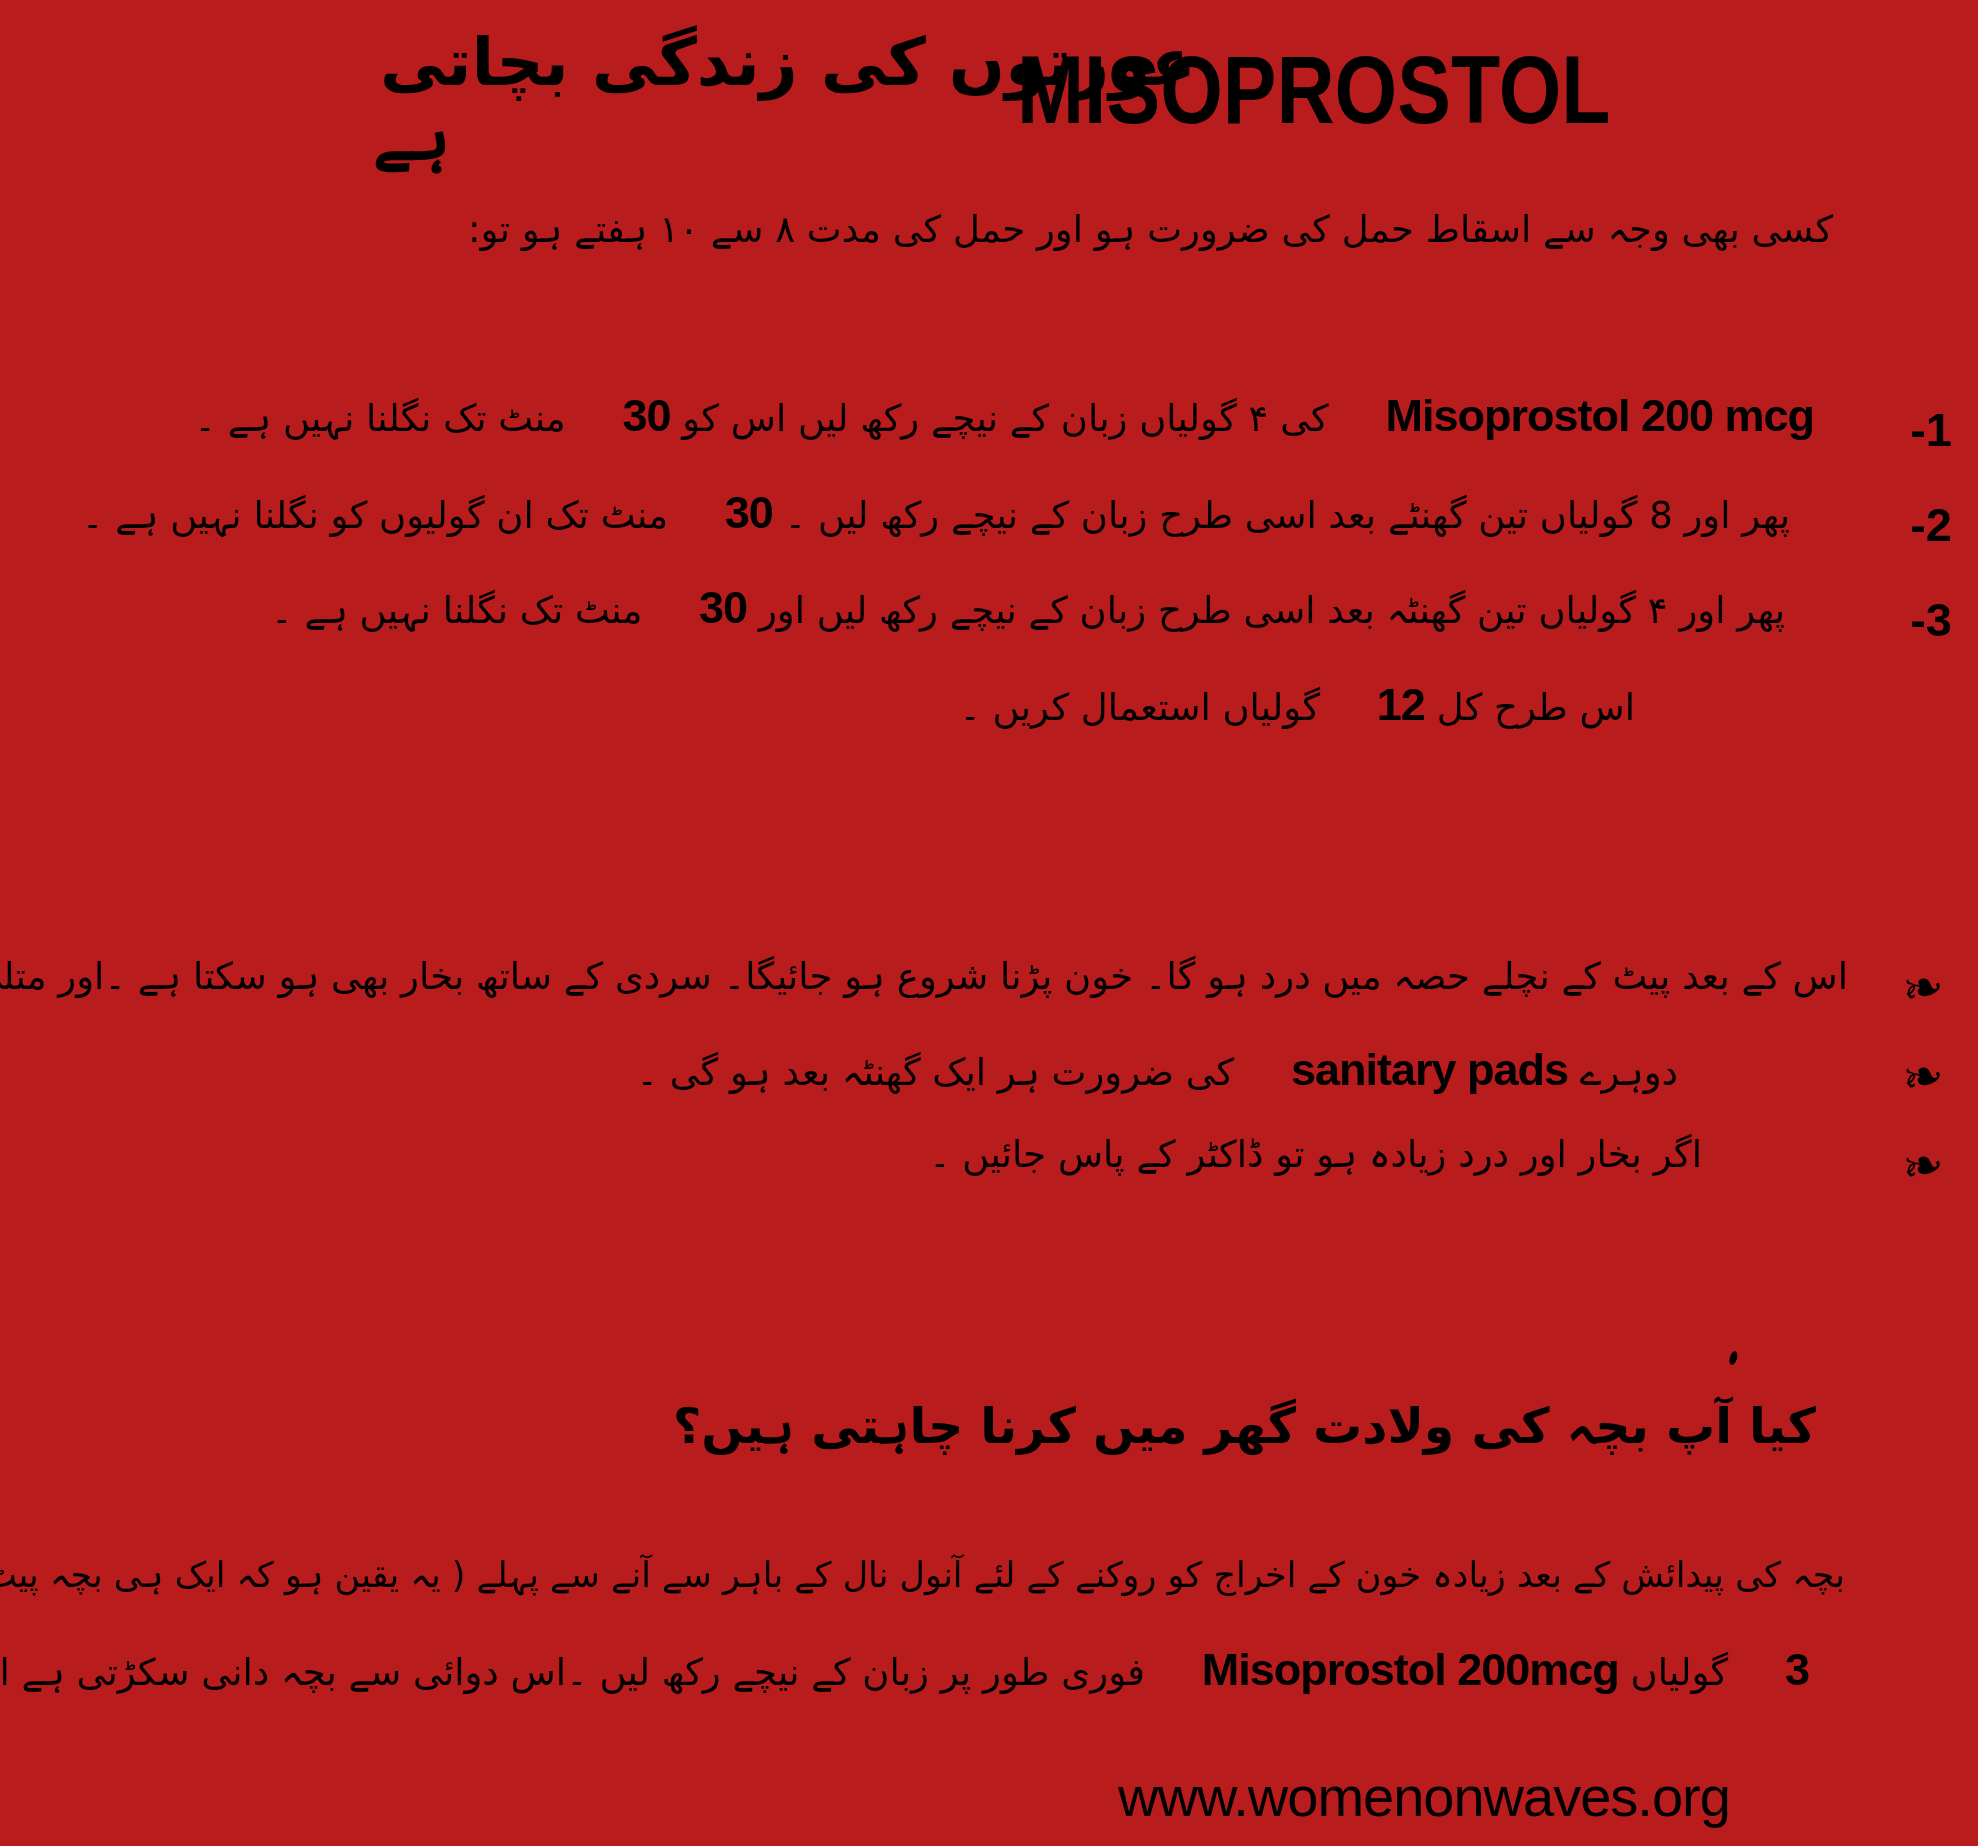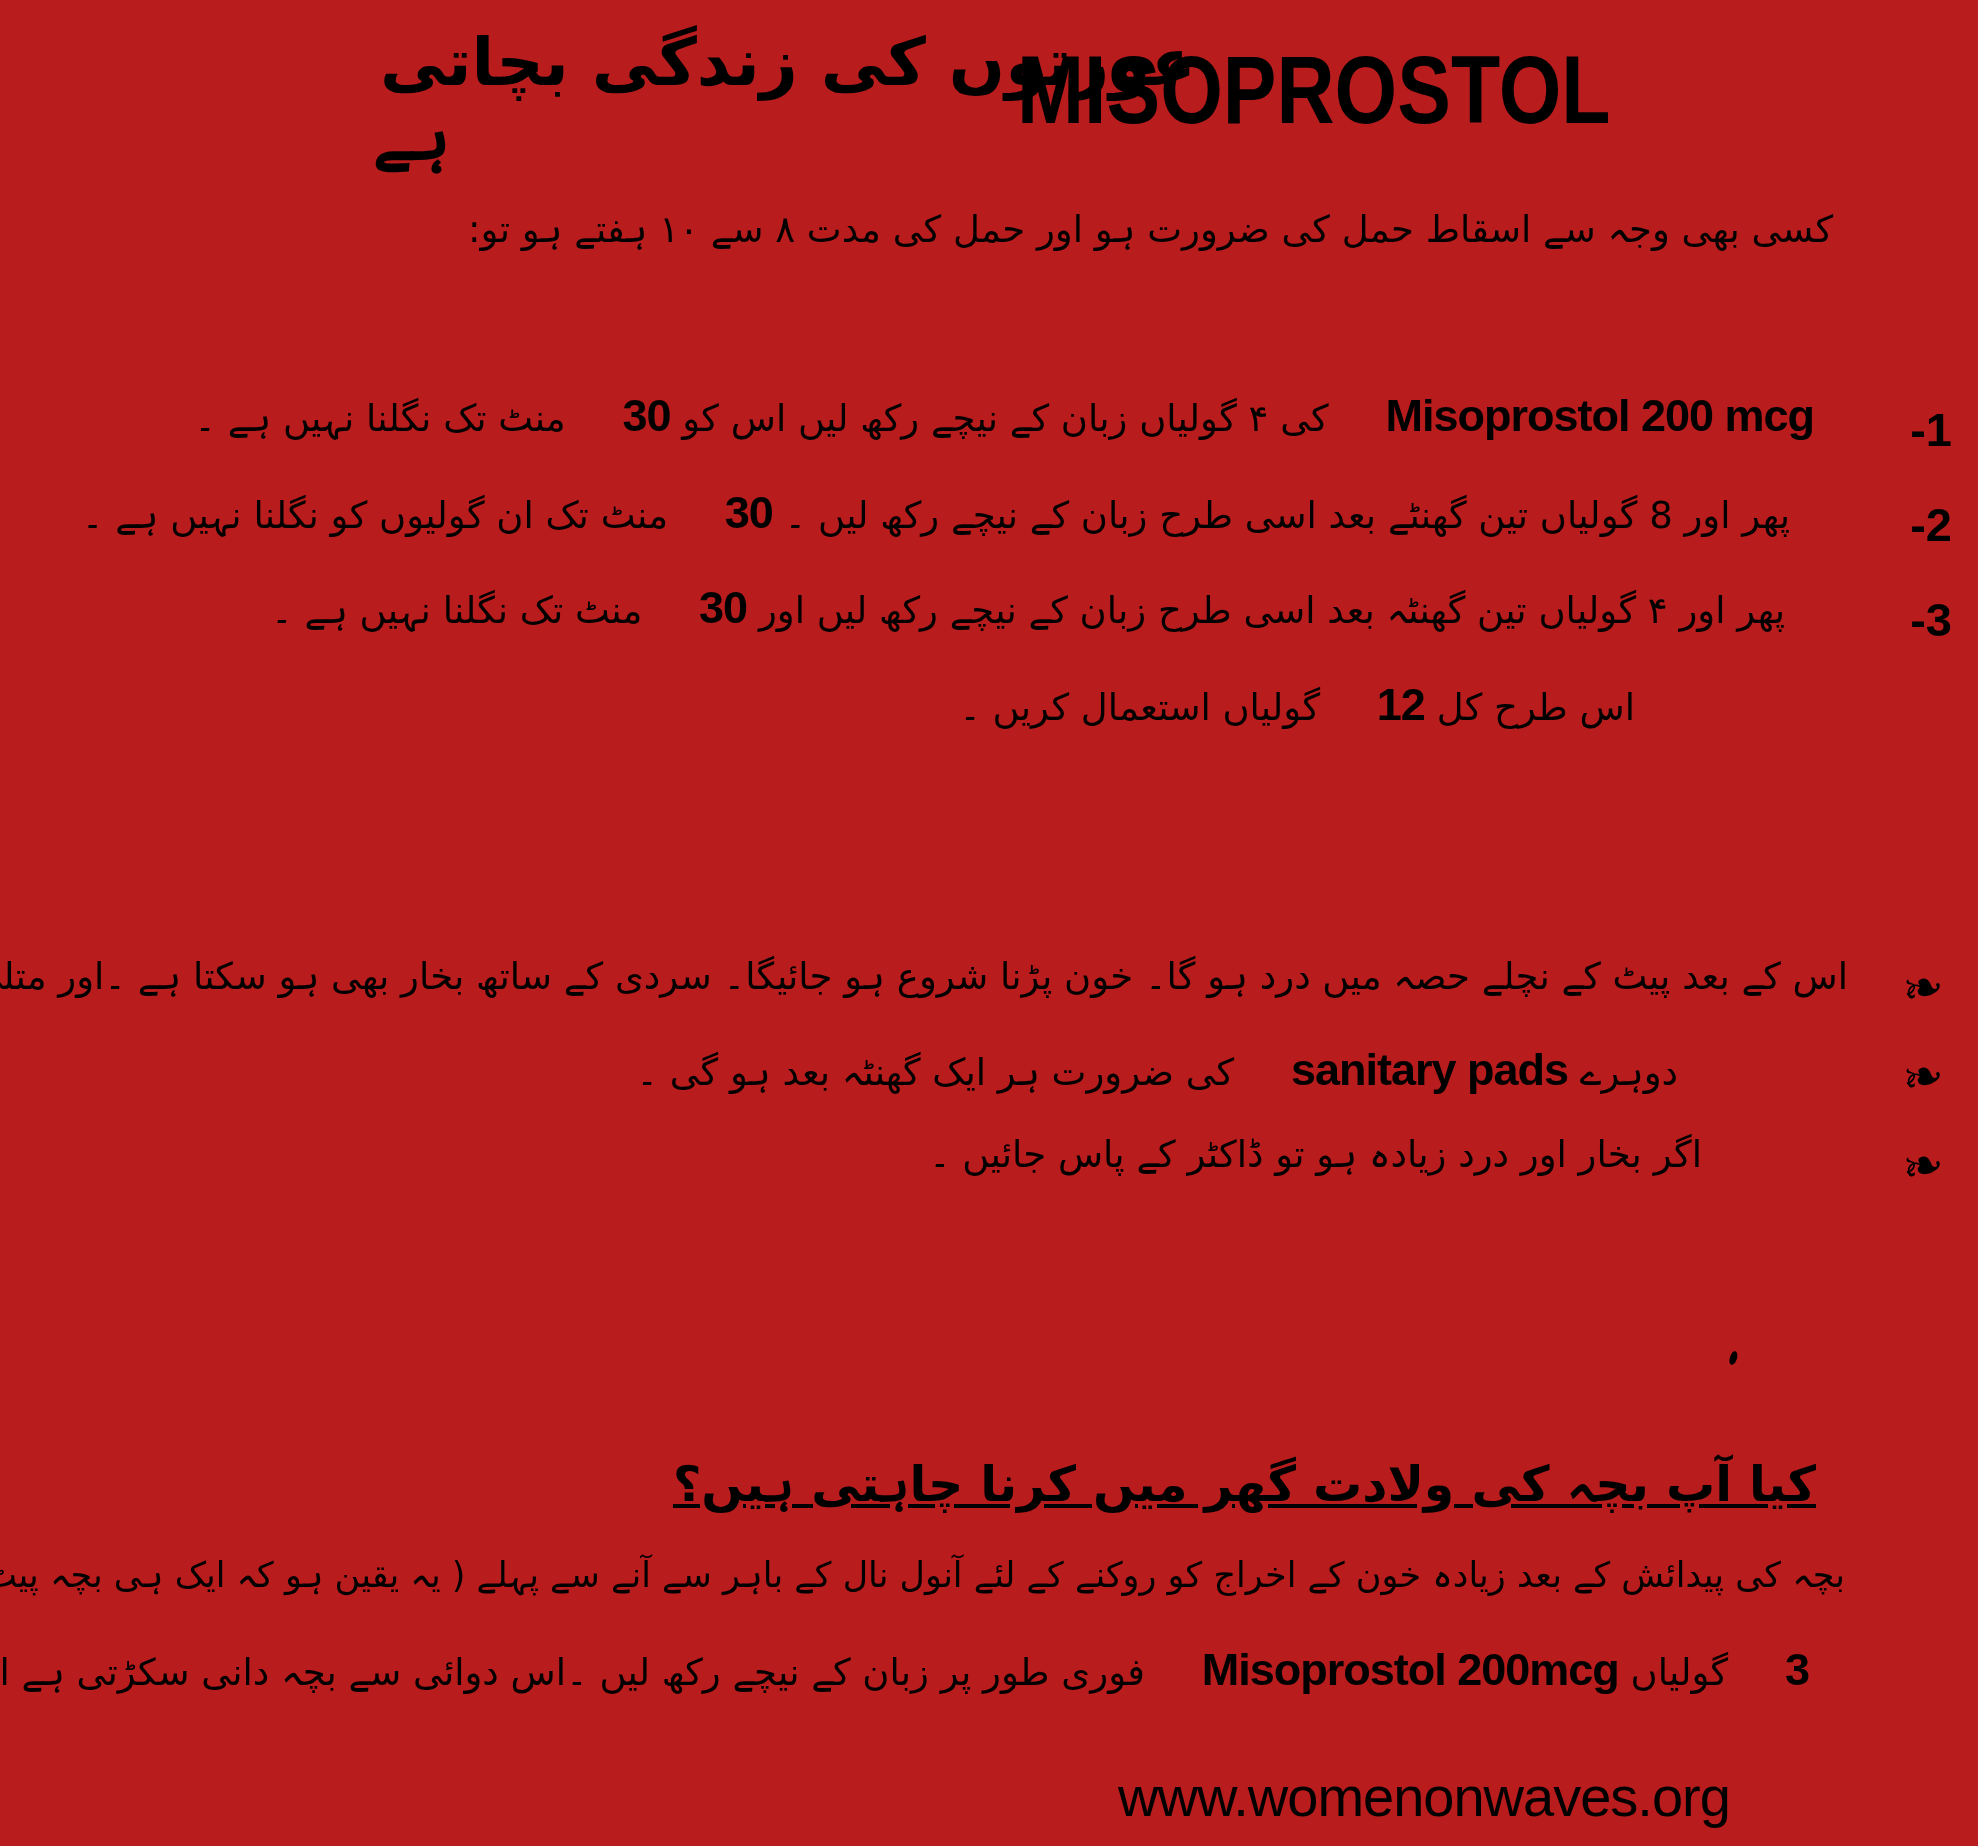--- a/index.html
+++ b/index.html
@@ -136,21 +136,21 @@
       <span class="seg seg-urdu"> کی ضرورت ہر ایک گھنٹہ بعد ہو گی ۔</span>
     </div>
 
   <div class="abs ornament" style="right:35px;top:1141px;">❧</div>
   <div class="abs segline" style="right:277px;top:1133px;">
       <span class="seg seg-urdu">اگر بخار اور درد زیادہ ہو تو ڈاکٹر کے پاس جائیں ۔</span>
     </div>
 
   <div class="abs speck" style="left:1730px;top:1351px;"></div>
 
-  <div class="abs u heading" style="right:163px;top:1448px;text-decoration:underline;">کیا آپ بچہ کی ولادت گھر میں کرنا چاہتی ہیں؟</div>
+  <div class="abs u heading" style="right:163px;top:1390px;">کیا آپ بچہ کی ولادت گھر میں کرنا چاہتی ہیں؟</div>
 
   <div class="abs u" style="right:134px;top:1549px;font-size:35px;">بچہ کی پیدائش کے بعد زیادہ خون کے اخراج کو روکنے کے لئے آنول نال کے باہر سے آنے سے پہلے ( یہ یقین ہو کہ ایک ہی بچہ پیٹ میں تھا)</div>
 
   <div class="abs segline" style="right:170px;top:1644px;">
       <span class="seg seg-latin">3</span>
       <span class="seg seg-urdu"> گولیاں </span>
       <span class="seg seg-latin">Misoprostol 200mcg</span>
       <span class="seg seg-urdu"> فوری طور پر زبان کے نیچے رکھ لیں ۔اس دوائی سے بچہ دانی سکڑتی ہے اور خون کا اخراج کم</span>
     </div>
 

